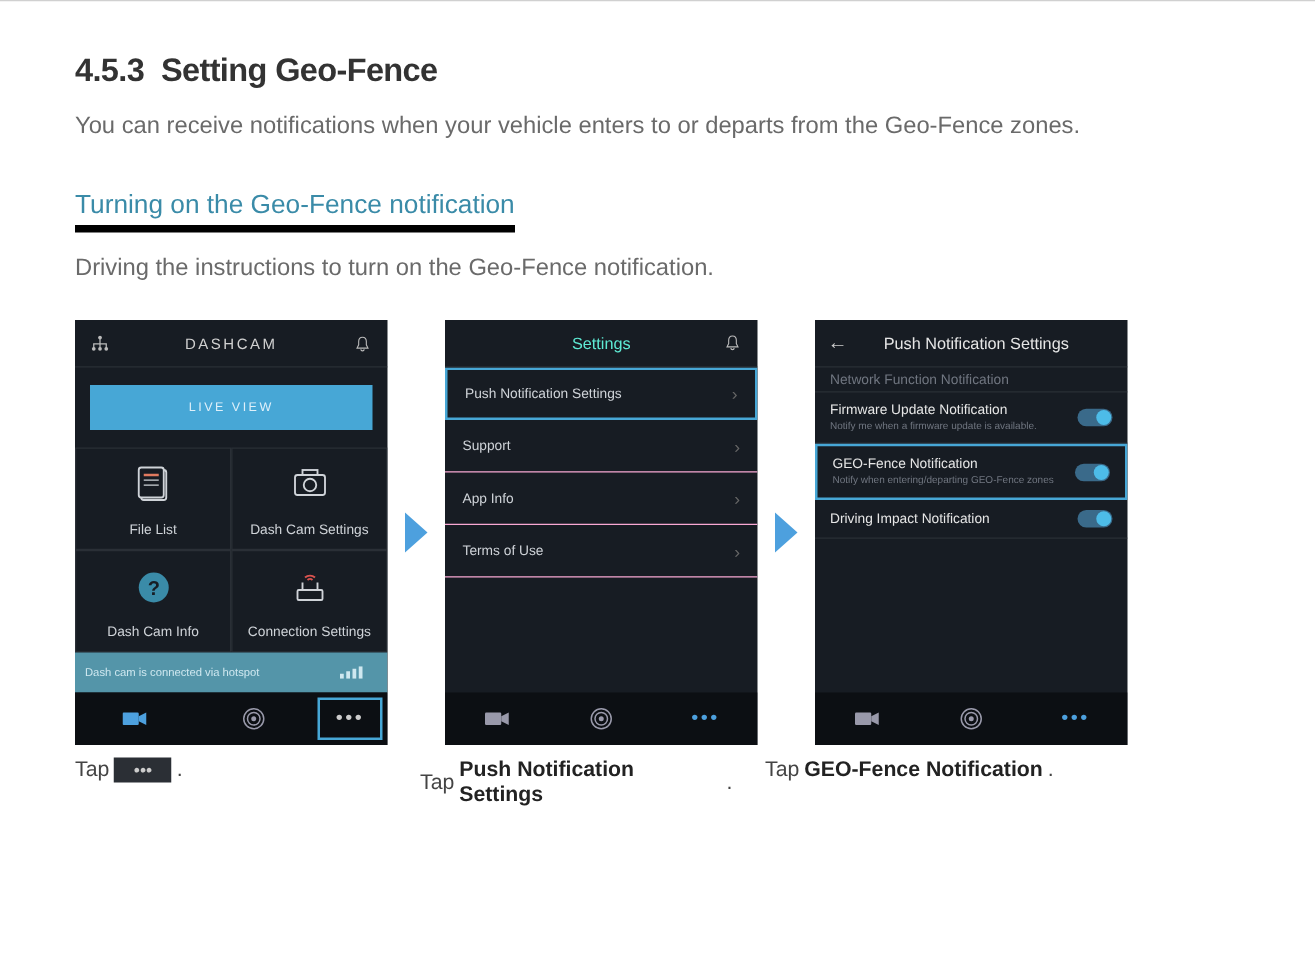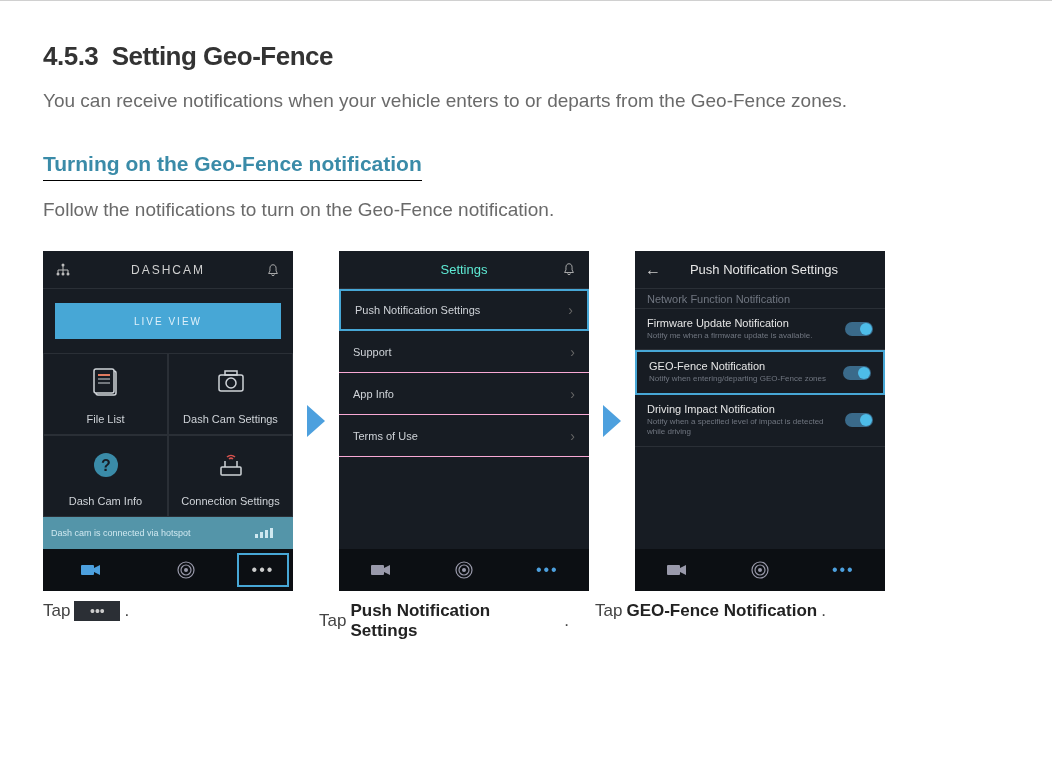--- a/index.html
+++ b/index.html
@@ -7,40 +7,40 @@
     font-family: "Helvetica Neue", Arial, sans-serif;
     background: #fff;
     color: #555;
     width: 1052px;
     padding: 0;
   }
   .page-rule {
     border-top: 1px solid #d0d0d0;
     margin-bottom: 40px;
   }
-  .container { padding: 0 60px 40px 43px; }
+  .container { padding: 0 60px 40px 60px; }
   h2.section-heading {
     font-size: 26px;
     font-weight: 600;
     color: #333;
     margin-bottom: 18px;
     letter-spacing: -0.5px;
   }
   p.intro {
     font-size: 19px;
     color: #6a6a6a;
     margin-bottom: 40px;
     font-weight: 300;
   }
   h3.sub-heading {
     font-size: 21px;
     color: #3a8ba8;
-    font-weight: 700;
+    font-weight: 400;
     display: inline-block;
-    border-bottom: 1px solid #000000;
+    border-bottom: 6px solid #000000;
     padding-bottom: 4px;
     margin-bottom: 18px;
   }
   p.instruction {
     font-size: 19px;
     color: #6a6a6a;
     margin-bottom: 30px;
     font-weight: 300;
   }
   .screens-row {
@@ -226,21 +226,21 @@
 <div class="container">
 
   <h2 class="section-heading">
     <span>4.5.3</span>&nbsp;&nbsp;<span>Setting Geo-Fence</span>
   </h2>
 
   <p class="intro">You can receive notifications when your vehicle enters to or departs from the Geo-Fence zones.</p>
 
   <h3 class="sub-heading">Turning on the Geo-Fence notification</h3>
 
-  <p class="instruction">Follow the notifications to turn on the Geo-Fence notification.</p>
+  <p class="instruction">Driving the instructions to turn on the Geo-Fence notification.</p>
 
   <div class="screens-row">
 
     <div class="phone">
       <div class="p1-top">
         <span class="icon-net">
           <svg width="16" height="16" viewBox="0 0 16 16">
               <circle cx="8" cy="3" r="1.5" fill="#bbb"></circle>
               <circle cx="3" cy="12" r="1.5" fill="#bbb"></circle>
               <circle cx="8" cy="12" r="1.5" fill="#bbb"></circle>
@@ -401,21 +401,20 @@
       <div class="notif-row hi">
         <span class="notif-texts">
           <span class="notif-title">GEO-Fence Notification</span>
           <span class="notif-sub">Notify when entering/departing GEO-Fence zones</span>
         </span>
         <span class="toggle"></span>
       </div>
       <div class="notif-row">
         <span class="notif-texts">
           <span class="notif-title">Driving Impact Notification</span>
-          <span class="notif-sub">Notify when a specified level of impact is detected while driving</span>
         </span>
         <span class="toggle"></span>
       </div>
       <div class="p3-fill"></div>
       <div class="bottom-nav">
         <div class="nav-item">
           <svg width="20" height="14" viewBox="0 0 20 14">
               <rect x="0" y="2" width="13" height="10" rx="1" fill="#99a"></rect>
               <polygon points="13,5 19,2 19,12 13,9" fill="#99a"></polygon>
             </svg>

